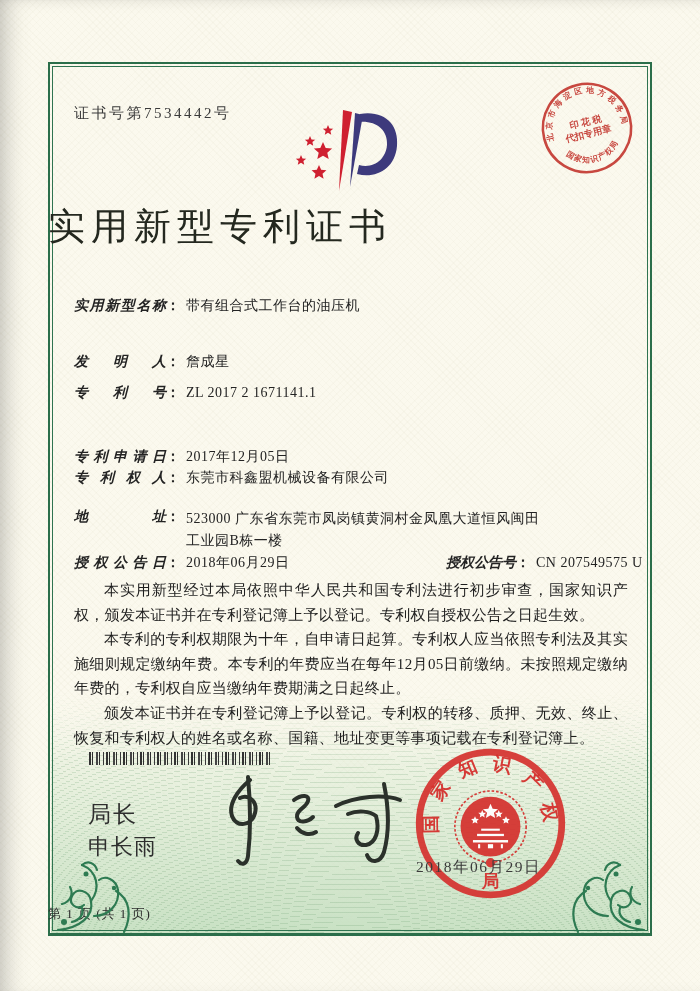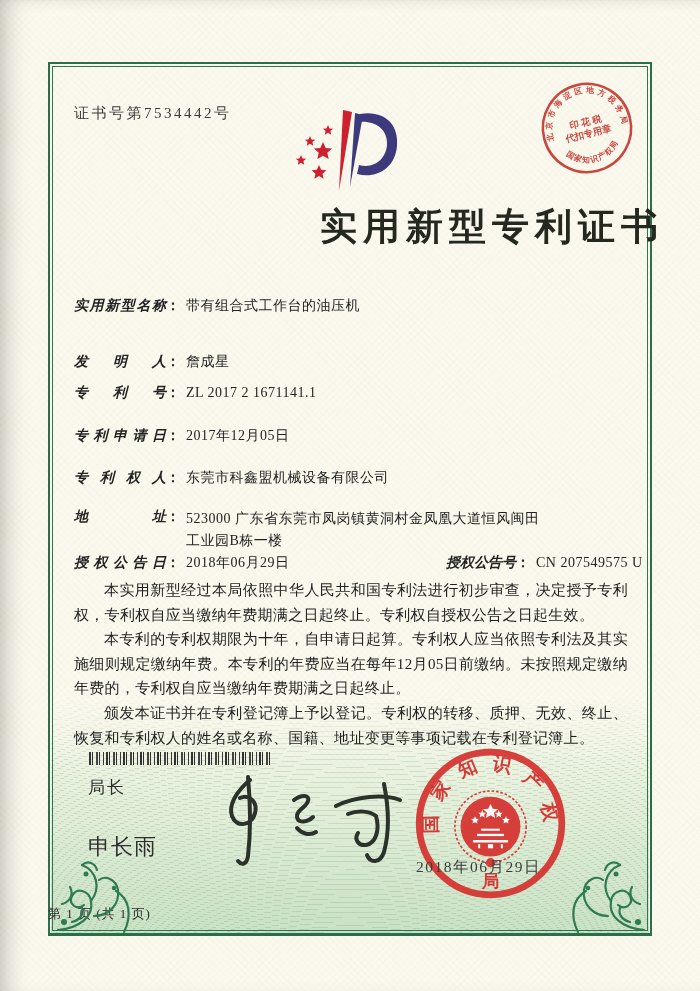--- a/index.html
+++ b/index.html
@@ -27,22 +27,22 @@
     position:absolute;left:48px;top:62px;width:604px;height:874px;
     border:2px solid #2b6e4a;border-bottom-width:3px;box-sizing:border-box;
   }
   .border-inner{position:absolute;inset:2px;border:1px solid #2f7350;}
   .cert-no{
     position:absolute;left:74px;top:104px;font-size:15px;letter-spacing:2.5px;
     color:#3a3a3a;font-weight:500;
   }
   .logo{position:absolute;left:253px;top:94px;}
   .title{
-    position:absolute;left:48px;top:202px;width:616px;text-align:right;
-    font-size:37px;font-weight:700;letter-spacing:6px;color:#24281f;
+    position:absolute;left:48px;top:202px;width:616px;text-align:left;
+    font-size:37px;font-weight:400;letter-spacing:6px;color:#24281f;
   }
   .frow{position:absolute;left:74px;font-size:14px;color:#232323;white-space:nowrap;}
   .flabel{
     display:inline-block;width:92px;text-align:justify;text-align-last:justify;
     font-weight:700;vertical-align:top;font-style:italic;
   }
   .flabel.natural{width:auto;text-align:left;text-align-last:auto;}
   .fcolon{font-weight:700;margin-right:6px;}
   .fvalue{font-weight:500;letter-spacing:0.5px;}
   .addr-lines{display:inline-block;vertical-align:top;white-space:normal;width:420px;line-height:22px;}
@@ -55,21 +55,21 @@
   .barcode{
     position:absolute;left:89px;top:752px;width:182px;height:13px;
     background:
       repeating-linear-gradient(90deg,
         #323232 0 2px, transparent 2px 3px,
         #2e2e2e 3px 4px, transparent 4px 7px,
         #454545 7px 9px, transparent 9px 10px,
         #303030 10px 11px, transparent 11px 14px,
         #3a3a3a 14px 15px, transparent 15px 17px);
   }
-  .director-title{position:absolute;left:88px;top:776px;font-size:17px;color:#2e2e2e;letter-spacing:2px;}
+  .director-title{position:absolute;left:88px;top:799px;font-size:23px;color:#2e2e2e;letter-spacing:2px;}
   .director-name{position:absolute;left:88px;top:832px;font-size:22px;color:#2e2e2e;letter-spacing:1px;}
   .signature{position:absolute;left:198px;top:770px;}
   .seal{position:absolute;left:413px;top:746px;}
   .seal-date{
     position:absolute;left:416px;top:857px;font-size:15.5px;color:#3b3b3b;
     letter-spacing:1.5px;z-index:6;white-space:nowrap;
   }
   .tax-stamp{position:absolute;left:538px;top:79px;transform:rotate(-14deg);opacity:0.92;}
   .footer{
     position:absolute;left:48px;top:905px;width:604px;text-align:left;
@@ -163,39 +163,39 @@
   </div>
 
   <div class="frow" style="top:353px">
     <span class="flabel">发明人</span><span class="fcolon">：</span><span class="fvalue">詹成星</span>
   </div>
 
   <div class="frow" style="top:384px">
     <span class="flabel">专利号</span><span class="fcolon">：</span><span class="fvalue">ZL 2017 2 1671141.1</span>
   </div>
 
-  <div class="frow" style="top:427px">
+  <div class="frow" style="top:448px">
     <span class="flabel">专利申请日</span><span class="fcolon">：</span><span class="fvalue">2017年12月05日</span>
   </div>
 
   <div class="frow" style="top:469px">
     <span class="flabel">专利权人</span><span class="fcolon">：</span><span class="fvalue">东莞市科鑫盟机械设备有限公司</span>
   </div>
 
   <div class="frow" style="top:508px">
     <span class="flabel">地址</span><span class="fcolon">：</span><span class="addr-lines"><span class="fvalue">523000 广东省东莞市凤岗镇黄洞村金凤凰大道恒风闽田</span><br><span class="fvalue">工业园B栋一楼</span></span>
   </div>
 
   <div class="frow" style="top:554px;width:560px">
     <span class="flabel">授权公告日</span><span class="fcolon">：</span><span class="fvalue">2018年06月29日</span>
     <span class="grant2"><span class="flabel natural">授权公告号</span><span class="fcolon">：</span><span class="fvalue">CN 207549575 U</span></span>
   </div>
 
   <div class="bodytext">
-    <p>本实用新型经过本局依照中华人民共和国专利法进行初步审查，决定授予专利权，专利权自应当缴纳年费期满之日起终止。专利权自授权公告之日起生效。</p>
+    <p>本实用新型经过本局依照中华人民共和国专利法进行初步审查，国家知识产权，颁发本证书并在专利登记簿上予以登记。专利权自授权公告之日起生效。</p>
     <p>本专利的专利权期限为十年，自申请日起算。专利权人应当依照专利法及其实施细则规定缴纳年费。本专利的年费应当在每年12月05日前缴纳。未按照规定缴纳年费的，专利权自应当缴纳年费期满之日起终止。</p>
     <p>颁发本证书并在专利登记簿上予以登记。专利权的转移、质押、无效、终止、恢复和专利权人的姓名或名称、国籍、地址变更等事项记载在专利登记簿上。</p>
   </div>
 
   <div class="barcode"></div>
 
   <div class="director-title">局长</div>
   <div class="director-name">申长雨</div>
 
   <svg class="signature" width="210" height="100" viewBox="0 0 210 100">

